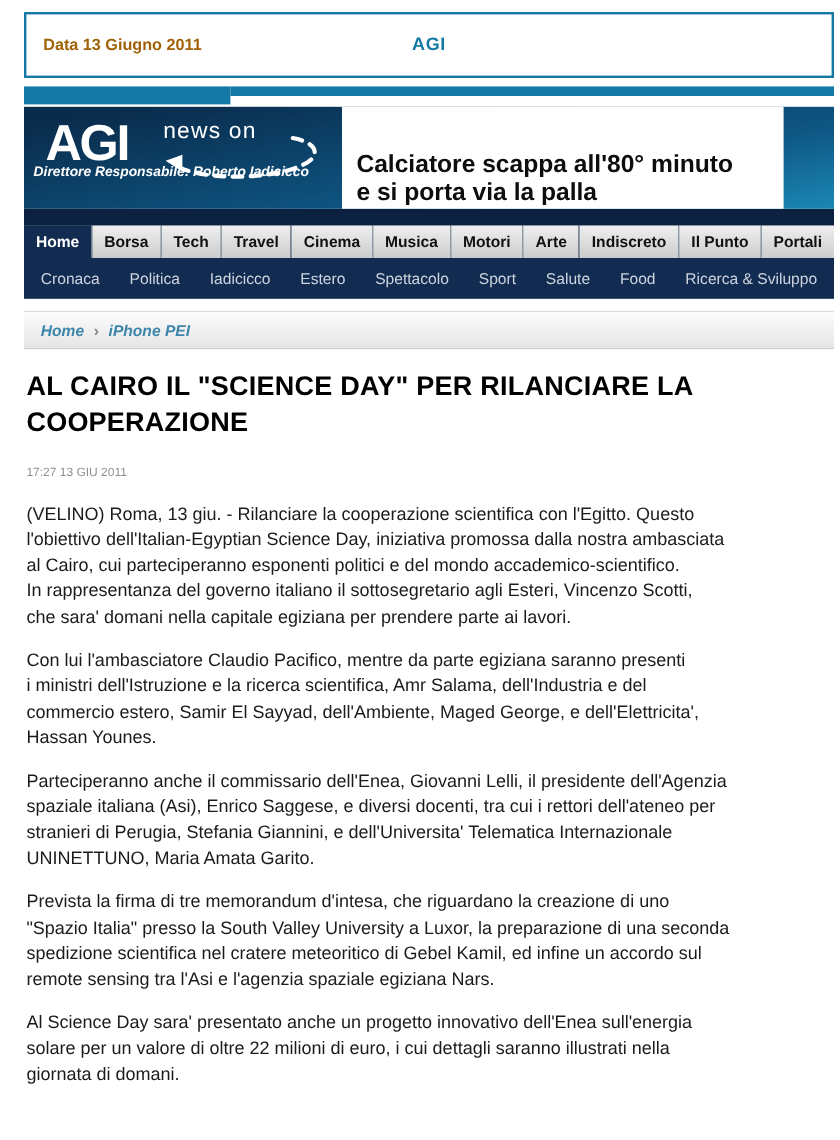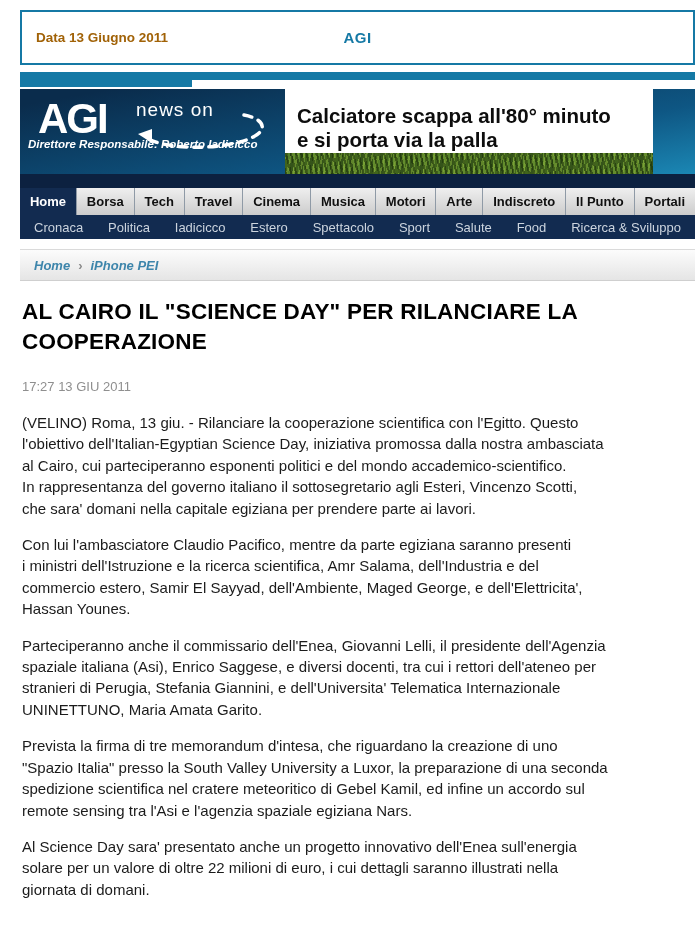--- a/index.html
+++ b/index.html
@@ -17,48 +17,48 @@
   .rule-right{position:absolute;left:172px;right:0;top:0;height:8px;background:#1579a5;}
 
   
   .masthead{margin-top:2px;height:85px;position:relative;background:linear-gradient(170deg,#0a2c4c 8%,#0e5683 66%,#1b87b4 100%);}
   .logo-block{position:absolute;left:0;top:0;width:265px;height:100%;}
   .logo-agi{position:absolute;left:18px;top:6px;color:#fff;font-weight:bold;font-size:42px;letter-spacing:-2px;}
   .logo-newson{position:absolute;left:116px;top:10px;color:#fff;font-size:19px;letter-spacing:1px;}
   .logo-swirl{position:absolute;left:106px;top:20px;}
   .director{position:absolute;left:8px;bottom:24px;color:#fff;font-weight:bold;font-size:11.5px;white-space:nowrap;font-style:italic;}
 
-  .banner{position:absolute;left:265px;top:0;width:368px;height:100%;background:#fff;display:flex;flex-direction:column;cursor:pointer;}
+  .banner{position:absolute;left:265px;top:0;width:368px;height:100%;background:#fff;display:flex;flex-direction:row;cursor:pointer;}
   .banner-text{flex:1;display:flex;align-items:flex-end;padding:0 0 1px 12px;color:#0d0d0d;font-weight:bold;font-size:20.5px;line-height:24px;white-space:pre-line;}
   .grass{height:21px;background:
     repeating-linear-gradient(75deg,rgba(24,44,8,.55) 0 2px,rgba(0,0,0,0) 2px 5px),
     repeating-linear-gradient(105deg,rgba(140,180,60,.5) 0 2px,rgba(0,0,0,0) 2px 6px),
     repeating-linear-gradient(90deg,#41641c 0 3px,#55812a 3px 5px,#35541a 5px 8px,#638c2d 8px 10px);}
 
   .dark-strip{height:14px;background:#0c2140;}
 
   
   .tabs{display:flex;height:27px;background:#0c2140;font-weight:bold;font-size:13px;}
   .tab{flex:1 1 auto;display:flex;align-items:center;justify-content:center;background:linear-gradient(#efefef,#cccccc);color:#101010;border-right:1px solid #8f9aa6;padding:0 7px;white-space:nowrap;cursor:pointer;}
   .tab:last-child{border-right:none;}
   .tab.active{background:#122b50;color:#fff;}
 
   
-  .subnav{display:flex;justify-content:space-between;align-items:center;height:24px;background:#122b50;color:#ccd4de;font-size:13px;padding:0 14px;}
+  .subnav{display:flex;justify-content:space-between;align-items:center;height:34px;background:#122b50;color:#ccd4de;font-size:13px;padding:0 14px;}
   .subnav span{cursor:pointer;white-space:nowrap;}
 
   
   .breadcrumb{margin-top:10px;height:30px;background:linear-gradient(#fcfcfc,#e5e5e5);border-top:1px solid #dadada;border-bottom:1px solid #cfcfcf;display:flex;align-items:center;padding:0 14px;font-style:italic;font-weight:bold;font-size:13px;color:#3d85ab;}
   .breadcrumb .sep{color:#8a8a8a;margin:0 8px;font-style:normal;}
   .breadcrumb .crumb{cursor:pointer;}
 
   
   .article{padding:0 0 0 2px;}
   h1{margin:16px 0 0;font-size:22.5px;line-height:30px;color:#000;font-weight:bold;white-space:pre-line;letter-spacing:.2px;}
-  .timestamp{margin-top:22px;font-size:13px;color:#8f8f8f;}
+  .timestamp{margin-top:22px;font-size:10px;color:#8f8f8f;}
   .article p{margin:15px 0 0;font-size:15px;line-height:21.4px;color:#1b1b1b;white-space:pre-line;}
   .article p:first-of-type{margin-top:18px;}
 </style>
 </head>
 <body>
 
 <div class="content">
 
   <div class="meta-box">
     <span class="meta-date">Data 13 Giugno 2011</span>

